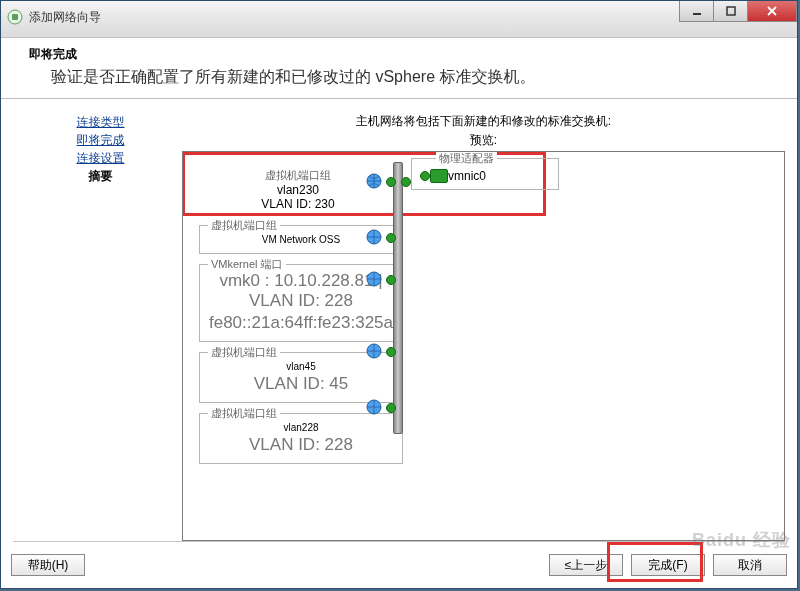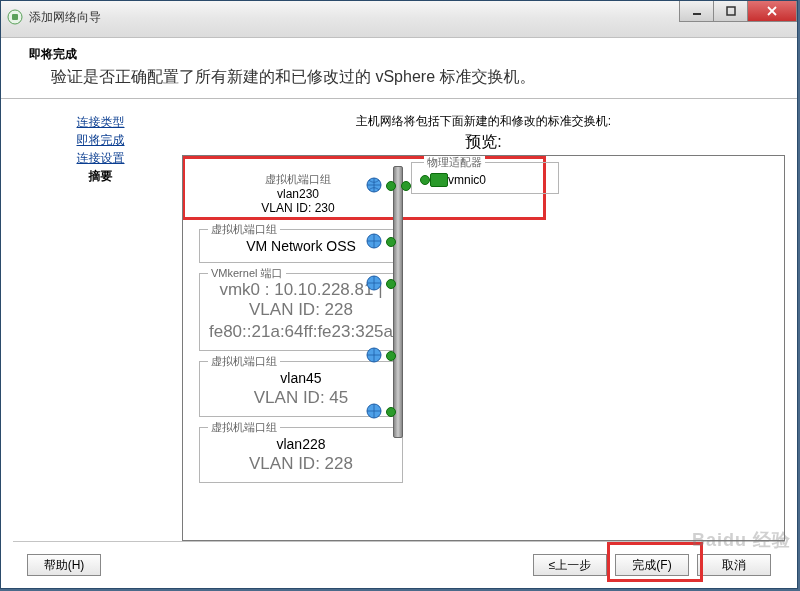--- a/index.html
+++ b/index.html
@@ -16,37 +16,37 @@
   .wizard-header{background:#fff;border-bottom:1px solid #bcbcbc;padding:8px 14px 10px 28px;}
   .wizard-header .h-title{font-weight:bold;font-size:12px;margin-bottom:4px;}
   .wizard-header .h-desc{font-size:16px;color:#333;padding-left:22px;}
   
   .wizard-body{flex:1;display:flex;padding:8px 12px 0 12px;overflow:hidden;text-align:center;}
   .sidebar{width:155px;padding:6px 4px 0 10px;}
   .sidebar a{display:block;color:#0b3e91;text-decoration:underline;font-size:12px;line-height:18px;}
   .sidebar .current{color:#000;text-decoration:none;font-weight:bold;}
   .main{flex:1;display:flex;flex-direction:column;}
   .main-desc{font-size:12px;margin:6px 0 2px 0;}
-  .preview-label{font-size:16px;margin-bottom:2px;}
+  .preview-label{font-size:12px;margin-bottom:2px;}
   .preview-box{flex:1;border:1px solid #7a7a7a;background:#fff;position:relative;overflow:hidden;}
   .diagram{position:relative;padding:10px 0 10px 10px;}
   .vbar{position:absolute;left:422px;top:10px;width:8px;height:400px;background:linear-gradient(to right,#888,#ccc,#888);border:1px solid #666;border-radius:2px;}
   .pg{position:relative;border:1px solid #b5b5b5;margin:4px 0 10px 6px;width:190px;padding:4px 6px 6px 6px;}
   .pg legend,.pg .legend{font-size:11px;color:#666;background:#fff;padding:0 3px;position:absolute;top:-8px;left:8px;}
-  .pg .name{font-size:14px;color:#000;margin:4px 0 2px 0;}
+  .pg .name{font-size:10px;color:#000;margin:4px 0 2px 0;}
   .pg .sub{font-size:17px;color:#777;margin:2px 0;}
   .highlight{position:absolute;border:3px solid #e03030;pointer-events:none;}
   .conn-icon{position:absolute;width:18px;height:18px;}
   .conn-dot{position:absolute;width:8px;height:8px;background:#2a9a2a;border-radius:50%;border:1px solid #0d6b0d;}
   .phys-box{position:absolute;border:1px solid #b5b5b5;padding:4px 8px 6px 8px;width:130px;}
-  .phys-box .legend{font-size:11px;color:#666;background:#fff;padding:0 3px;position:absolute;top:-8px;left:12px;}
+  .phys-box .legend{font-size:11px;color:#666;background:#fff;padding:0 3px;position:absolute;top:-8px;left:24px;}
   .nic-line{display:flex;align-items:center;margin-top:6px;font-size:12px;}
   .nic-chip{width:16px;height:12px;background:#2a9a2a;border:1px solid #0d6b0d;border-radius:2px;}
   
-  .footer{height:46px;display:flex;align-items:center;padding:0 26px;position:relative;}
+  .footer{height:46px;display:flex;align-items:center;padding:0 10px;position:relative;}
   .btn{height:22px;min-width:74px;padding:0 10px;border:1px solid #888;background:linear-gradient(#fdfdfd,#e6e6e6);font-size:12px;cursor:pointer;}
   .footer .left-group{display:flex;gap:8px;}
   .footer .right-group{display:flex;gap:8px;margin-left:auto;}
   .hl-finish{position:absolute;border:3px solid #e03030;pointer-events:none;}
   .watermark{position:absolute;right:6px;bottom:36px;font-size:18px;color:rgba(120,120,120,0.35);font-weight:bold;letter-spacing:1px;pointer-events:none;}
   .divider{height:1px;background:#c4c4c4;margin:0 12px;}
 </style>
 </head>
 <body>
 

